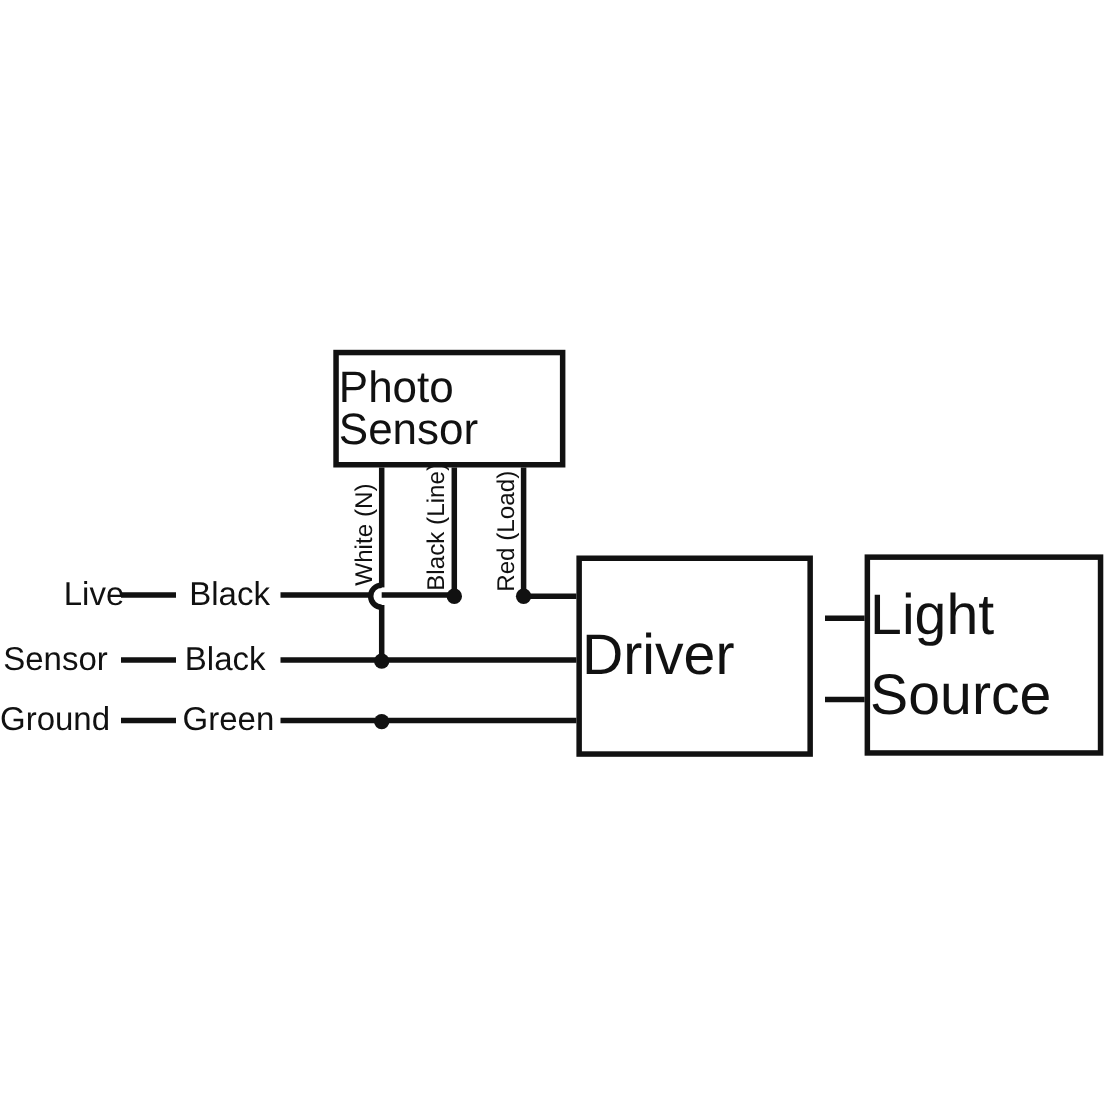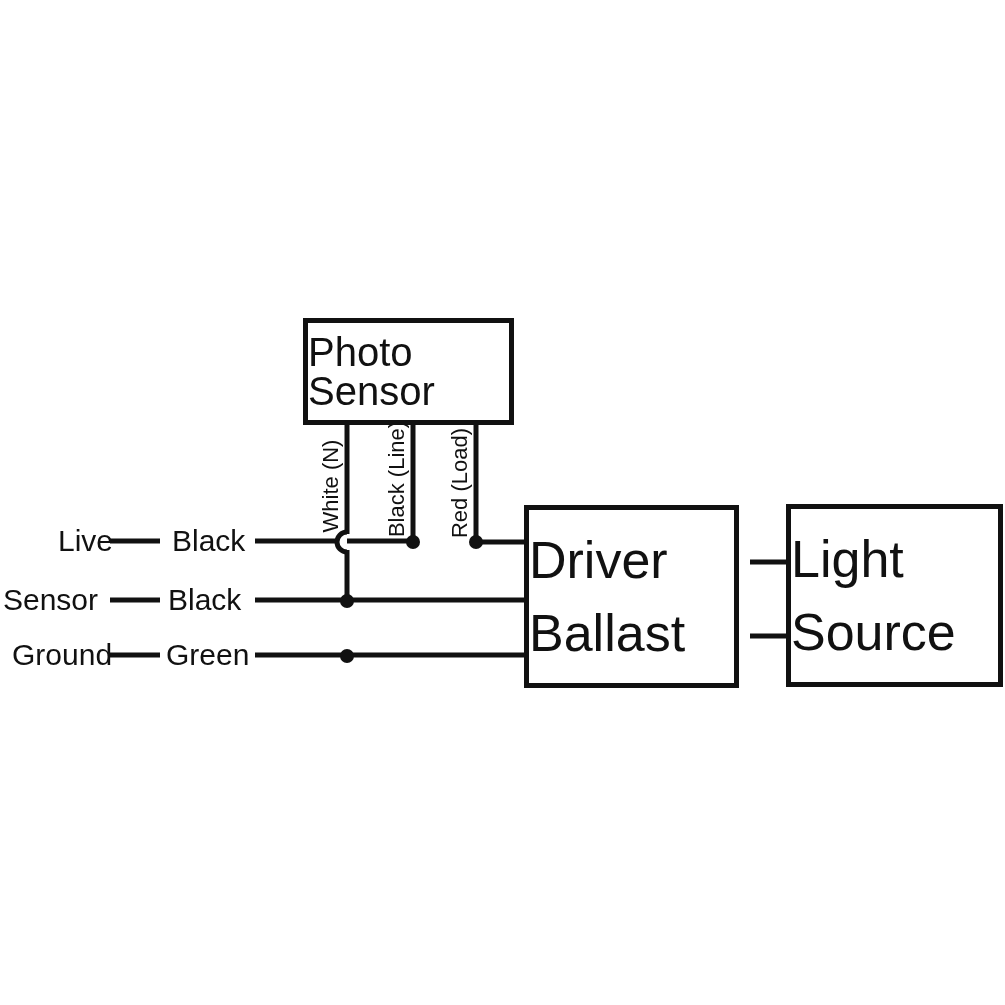--- a/index.html
+++ b/index.html
@@ -102,34 +102,33 @@
     <circle cx="347" cy="656" r="7" fill="currentColor"></circle>
   </svg>
 
   <div class="box box-photo">
     <span class="box-line">Photo</span>
     <span class="box-line">Sensor</span>
   </div>
 
   <div class="box box-ballast">
     <span class="box-line">Driver</span>
-    <span class="box-line">Ballast</span>
   </div>
 
   <div class="box box-light">
     <span class="box-line">Light</span>
     <span class="box-line">Source</span>
   </div>
 
   <div class="supply-label align-right" style="left:16px; width:97px; top:526px;">Live</div>
   <div class="supply-label" style="left:172px; top:526px;">Black</div>
 
   <div class="supply-label align-right" style="left:0; width:98px; top:585px;">Sensor</div>
   <div class="supply-label" style="left:168px; top:585px;">Black</div>
 
-  <div class="supply-label align-right" style="left:0; width:97px; top:640px;padding-left:12px;">Ground</div>
+  <div class="supply-label align-right" style="left:0; width:97px; top:640px;">Ground</div>
   <div class="supply-label" style="left:166px; top:640px;text-align:right;">Green</div>
 
   <div class="vwire-label" style="left:331px; top:486px;">White (N)</div>
   <div class="vwire-label" style="left:397px; top:479px;">Black (Line)</div>
   <div class="vwire-label" style="left:460px; top:483px;">Red (Load)</div>
 
 </div>
 
 </body></html>

